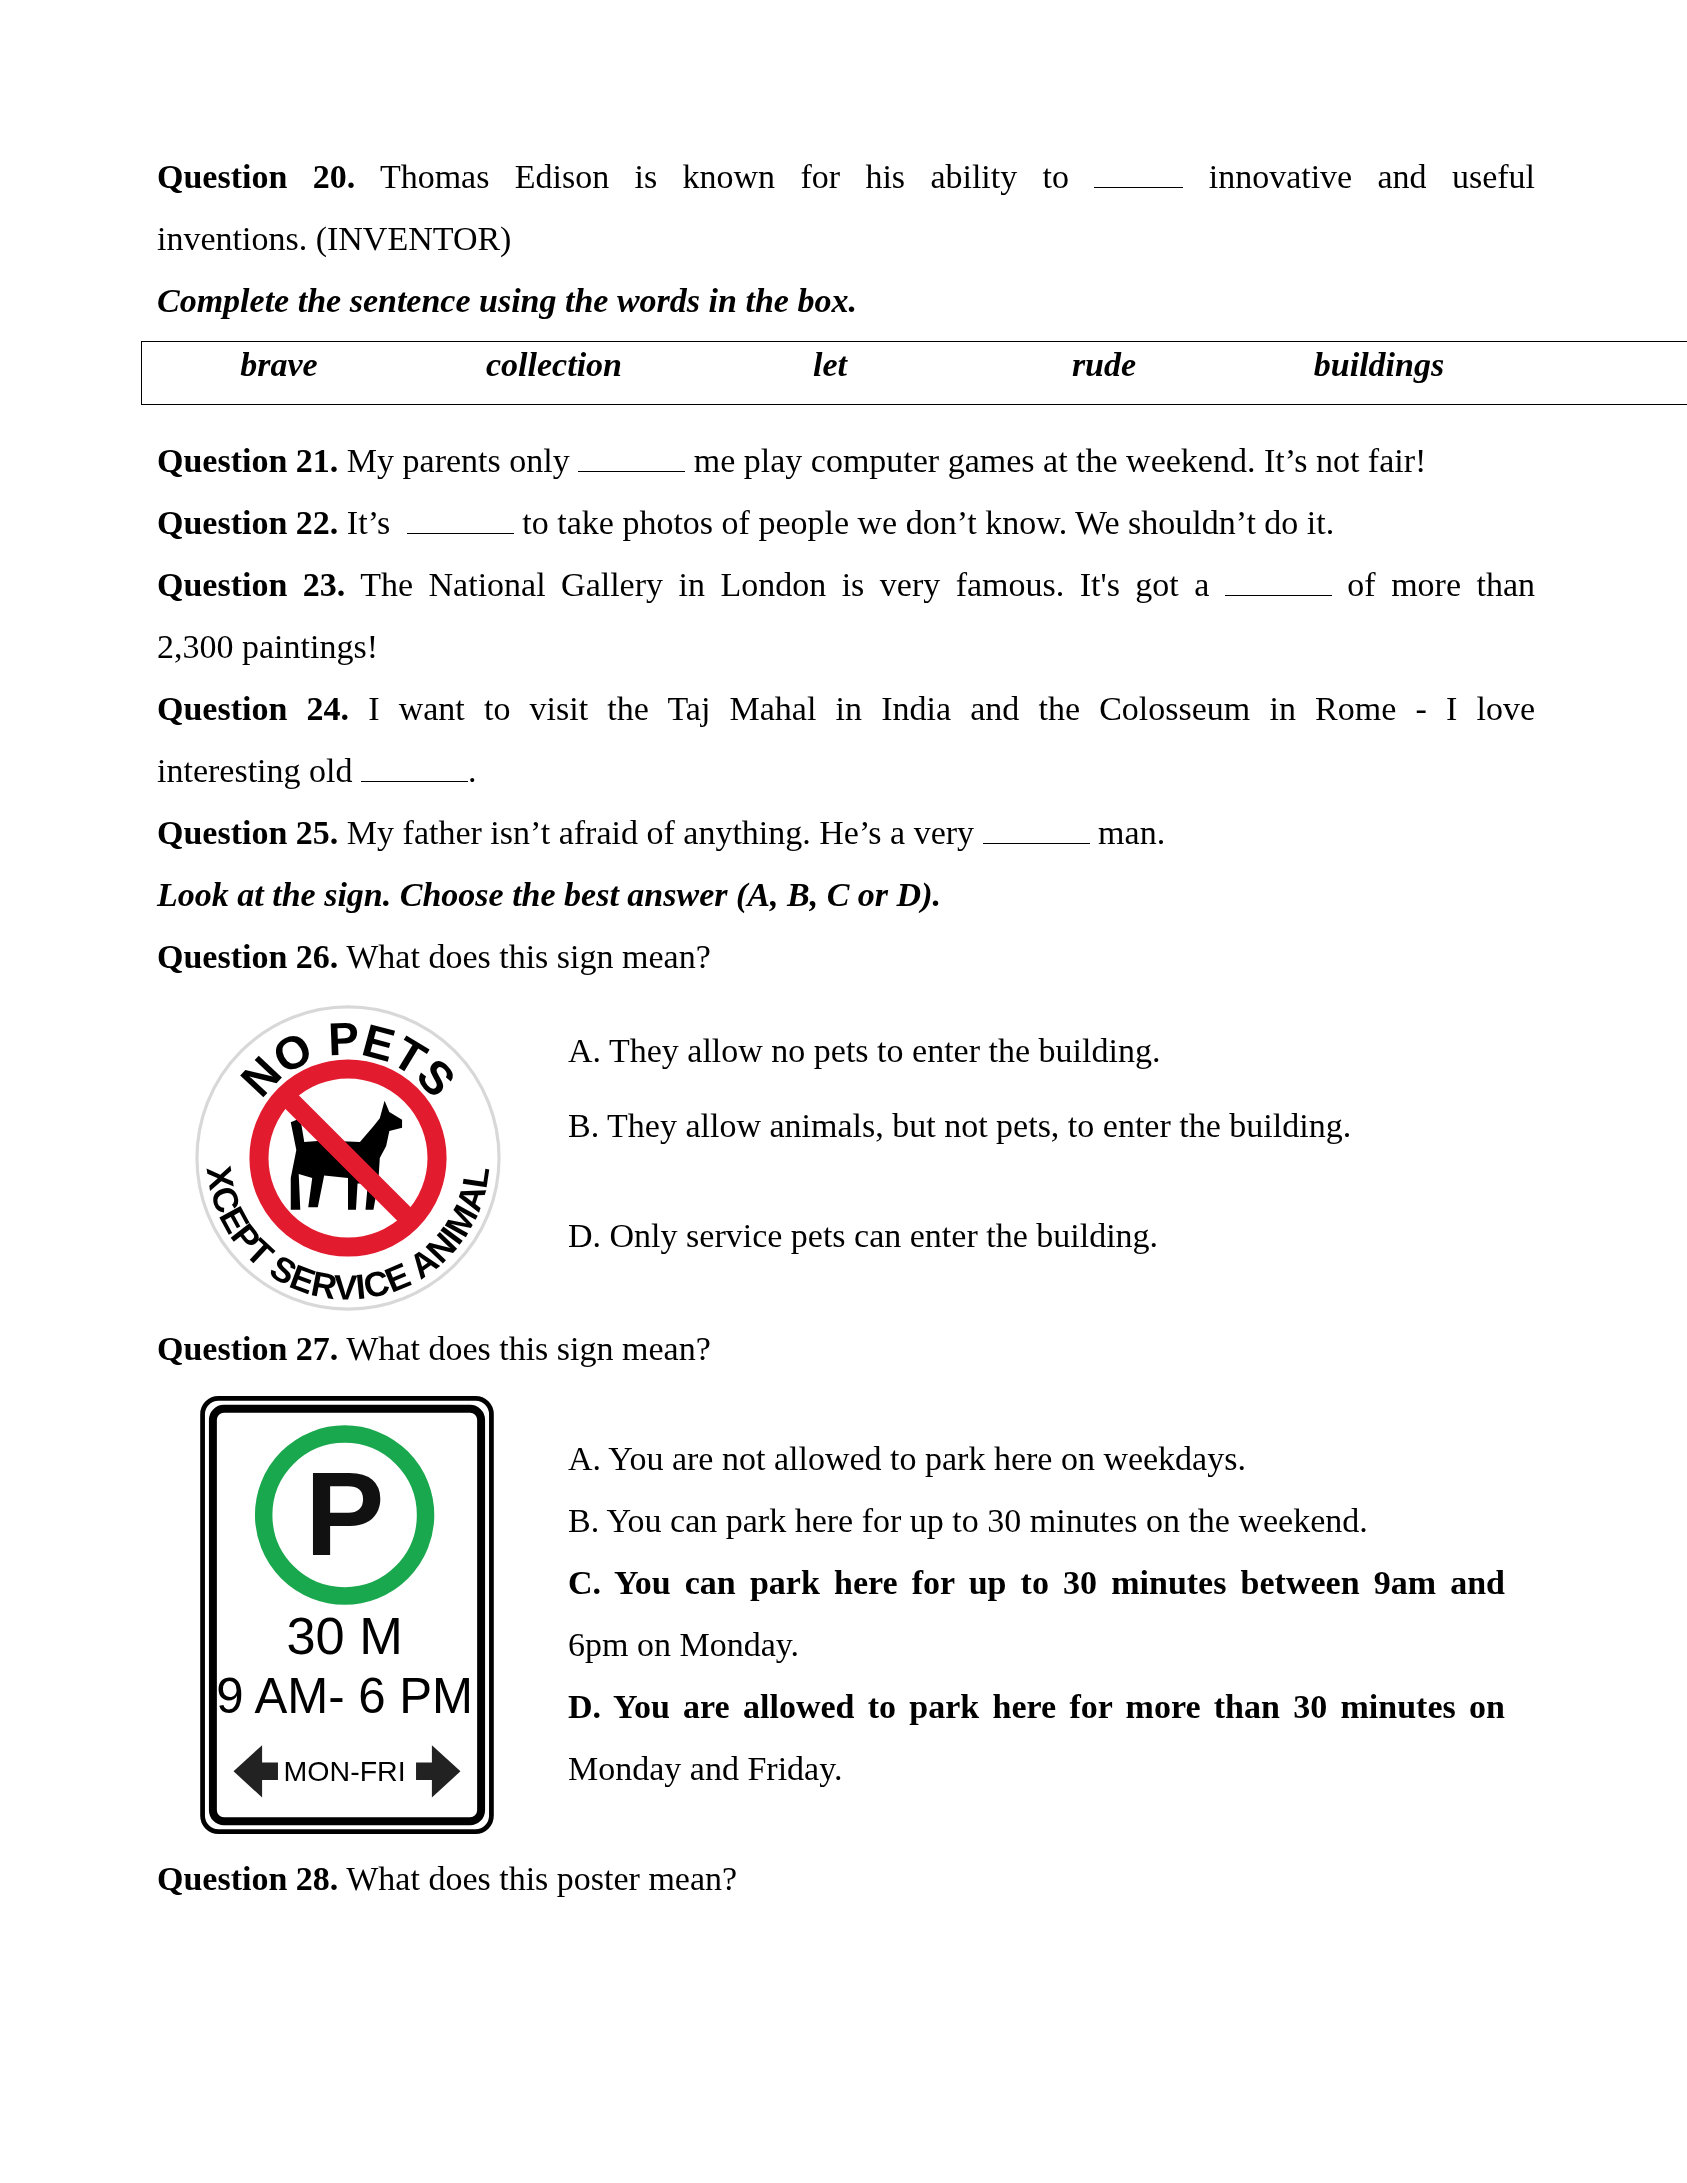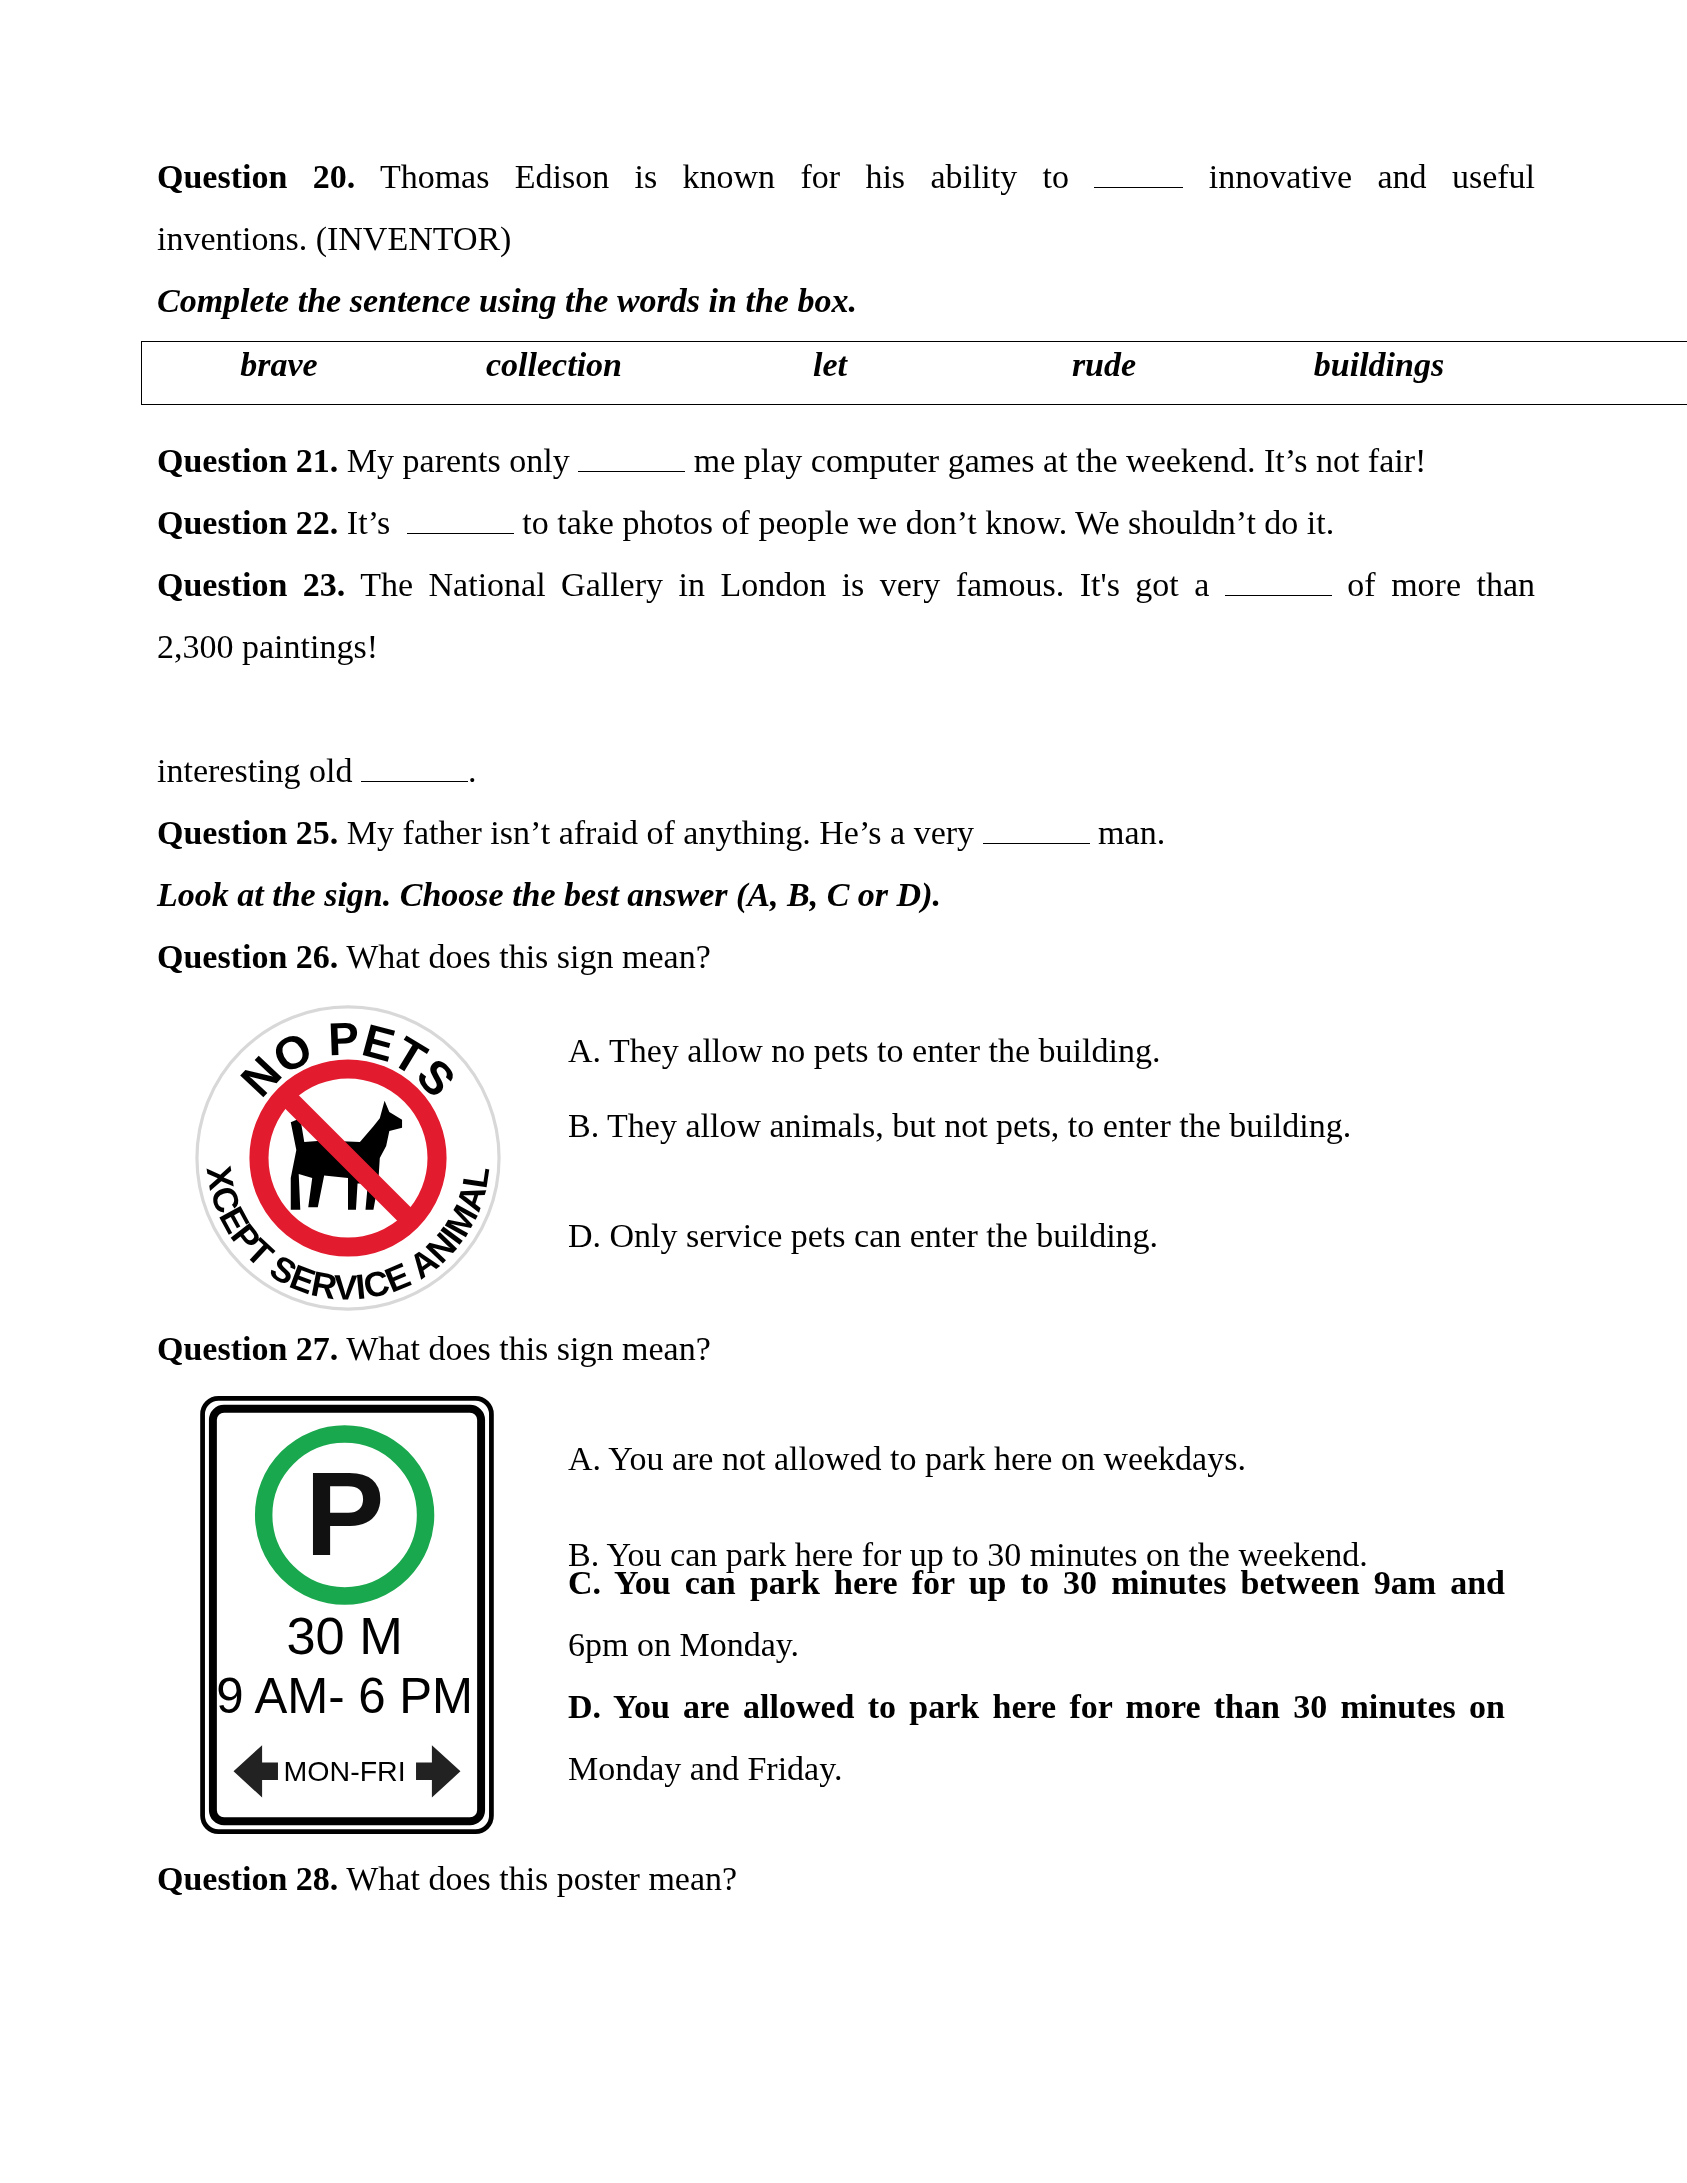--- a/index.html
+++ b/index.html
@@ -67,20 +67,24 @@
   </div>
 
   <div class="line justify" style="top:565px;">
     <span class="q-label">Question 23.</span>
     <span>The National Gallery in London is very famous. It's got a</span>
     <span class="blank" style="width:107px;"></span>
     <span>of more than</span>
   </div>
   <div class="line" style="top:627px;">2,300 paintings!</div>
 
+  <div class="line justify" style="top:689px;">
+    <span class="q-label">Question 24.</span>
+    <span>I want to visit the Taj Mahal in India and the Colosseum in Rome - I love</span>
+  </div>
   <div class="line" style="top:751px;">
     <span>interesting old</span>
     <span class="blank" style="width:107px;"></span><span>.</span>
   </div>
 
   <div class="line" style="top:813px;">
     <span class="q-label">Question 25.</span>
     <span>My father isn’t afraid of anything. He’s a very</span>
     <span class="blank" style="width:107px;"></span>
     <span>man.</span>
@@ -127,21 +131,21 @@
     <circle cx="182" cy="150" r="102" fill="#fff" stroke="#1aa84e" stroke-width="22"></circle>
     <text x="182" y="200" font-size="150" font-weight="bold" text-anchor="middle" fill="#111">P</text>
     <text x="182" y="325" font-size="66" text-anchor="middle" fill="#000">30 M</text>
     <text x="182" y="400" font-size="62" text-anchor="middle" fill="#000">9 AM- 6 PM</text>
     <text x="182" y="485" font-size="36" text-anchor="middle" fill="#000">MON-FRI</text>
     <path d="M 42 473 L 78 440 L 78 462 L 98 462 L 98 484 L 78 484 L 78 506 Z" fill="#222"></path>
     <path d="M 328 473 L 292 440 L 292 462 L 272 462 L 272 484 L 292 484 L 292 506 Z" fill="#222"></path>
   </svg>
 
   <div class="opt" style="top:1439px;">A. You are not allowed to park here on weekdays.</div>
-  <div class="opt" style="top:1501px;margin-top:34px;">B. You can park here for up to 30 minutes on the weekend.</div>
+  <div class="opt" style="top:1501px;">B. You can park here for up to 30 minutes on the weekend.</div>
   <div class="opt justify" style="top:1563px;">C. You can park here for up to 30 minutes between 9am and</div>
   <div class="opt" style="top:1625px;">6pm on Monday.</div>
   <div class="opt justify" style="top:1687px;">D. You are allowed to park here for more than 30 minutes on</div>
   <div class="opt" style="top:1749px;">Monday and Friday.</div>
 
   <div class="line" style="top:1859px;">
     <span class="q-label">Question 28.</span>
     <span>What does this poster mean?</span>
   </div>
 

